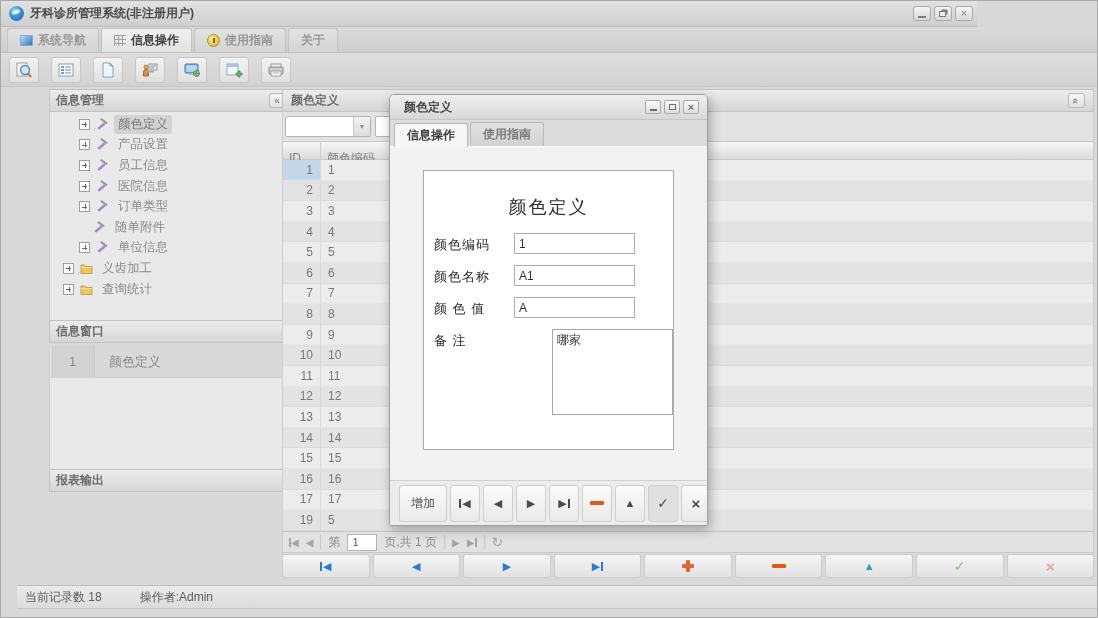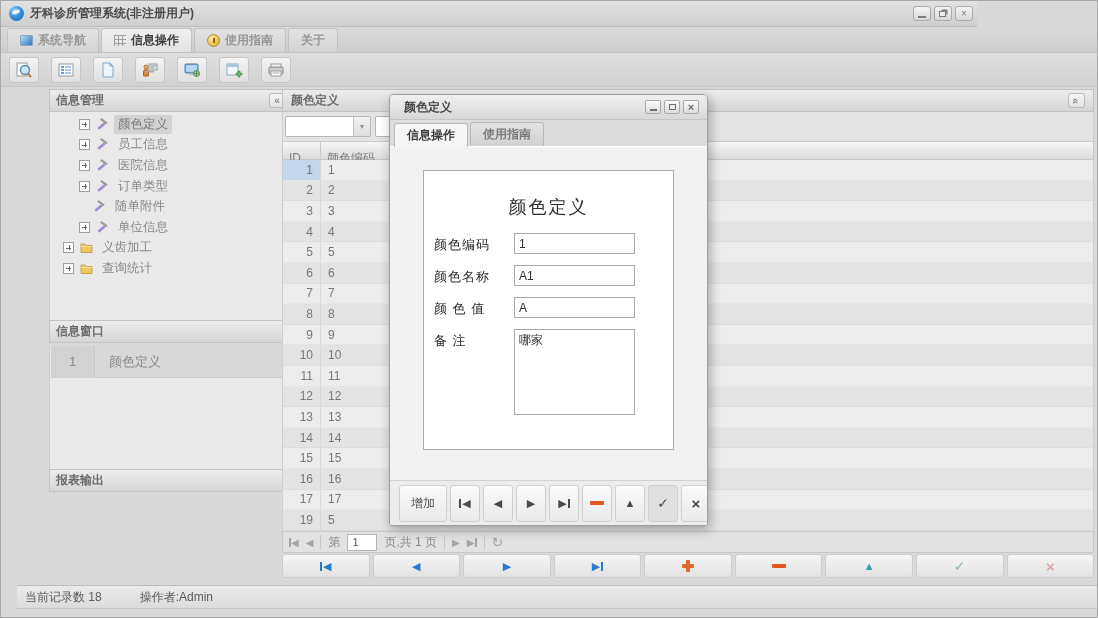--- a/index.html
+++ b/index.html
@@ -302,20 +302,28 @@
             <rect x="4" y="2" width="8" height="2.2" rx="1" transform="rotate(35 8 3)" fill="#9a9a9a"></rect>
           </svg>
         <span class="tlabel">颜色定义</span>
       </div>
       <div class="titem lvl1">
         <span class="expander"></span>
         <svg class="ticon" viewBox="0 0 13 13">
             <rect x="1" y="7" width="9" height="2.6" rx="1" transform="rotate(-40 5 8)" fill="#a58ad2"></rect>
             <rect x="4" y="2" width="8" height="2.2" rx="1" transform="rotate(35 8 3)" fill="#9a9a9a"></rect>
           </svg>
+        <span class="tlabel">产品设置</span>
+      </div>
+      <div class="titem lvl1">
+        <span class="expander"></span>
+        <svg class="ticon" viewBox="0 0 13 13">
+            <rect x="1" y="7" width="9" height="2.6" rx="1" transform="rotate(-40 5 8)" fill="#a58ad2"></rect>
+            <rect x="4" y="2" width="8" height="2.2" rx="1" transform="rotate(35 8 3)" fill="#9a9a9a"></rect>
+          </svg>
         <span class="tlabel">员工信息</span>
       </div>
       <div class="titem lvl1">
         <span class="expander"></span>
         <svg class="ticon" viewBox="0 0 13 13">
             <rect x="1" y="7" width="9" height="2.6" rx="1" transform="rotate(-40 5 8)" fill="#a58ad2"></rect>
             <rect x="4" y="2" width="8" height="2.2" rx="1" transform="rotate(35 8 3)" fill="#9a9a9a"></rect>
           </svg>
         <span class="tlabel">医院信息</span>
       </div>
@@ -575,21 +583,21 @@
           <input class="finput" value="1" style="">
         </div>
         <div class="frow" style="top:94px;">
           <span class="flabel">颜色名称</span>
           <input class="finput" value="A1" style="">
         </div>
         <div class="frow" style="top:126px;">
           <span class="flabel">颜 色 值</span>
           <input class="finput" value="A" style="">
         </div>
-        <div class="frow" style="top:158px;">
+        <div class="frow" style="top:158px;gap:38px;">
           <span class="flabel">备  注</span>
           <textarea class="ftext" style="">哪家</textarea>
         </div>
       </div>
     </div>
     <div class="dtoolbar">
       <div class="dbtn txt">增加</div>
       <div class="dbtn sq blue firsticon">
           <span>◀</span>
         </div>

